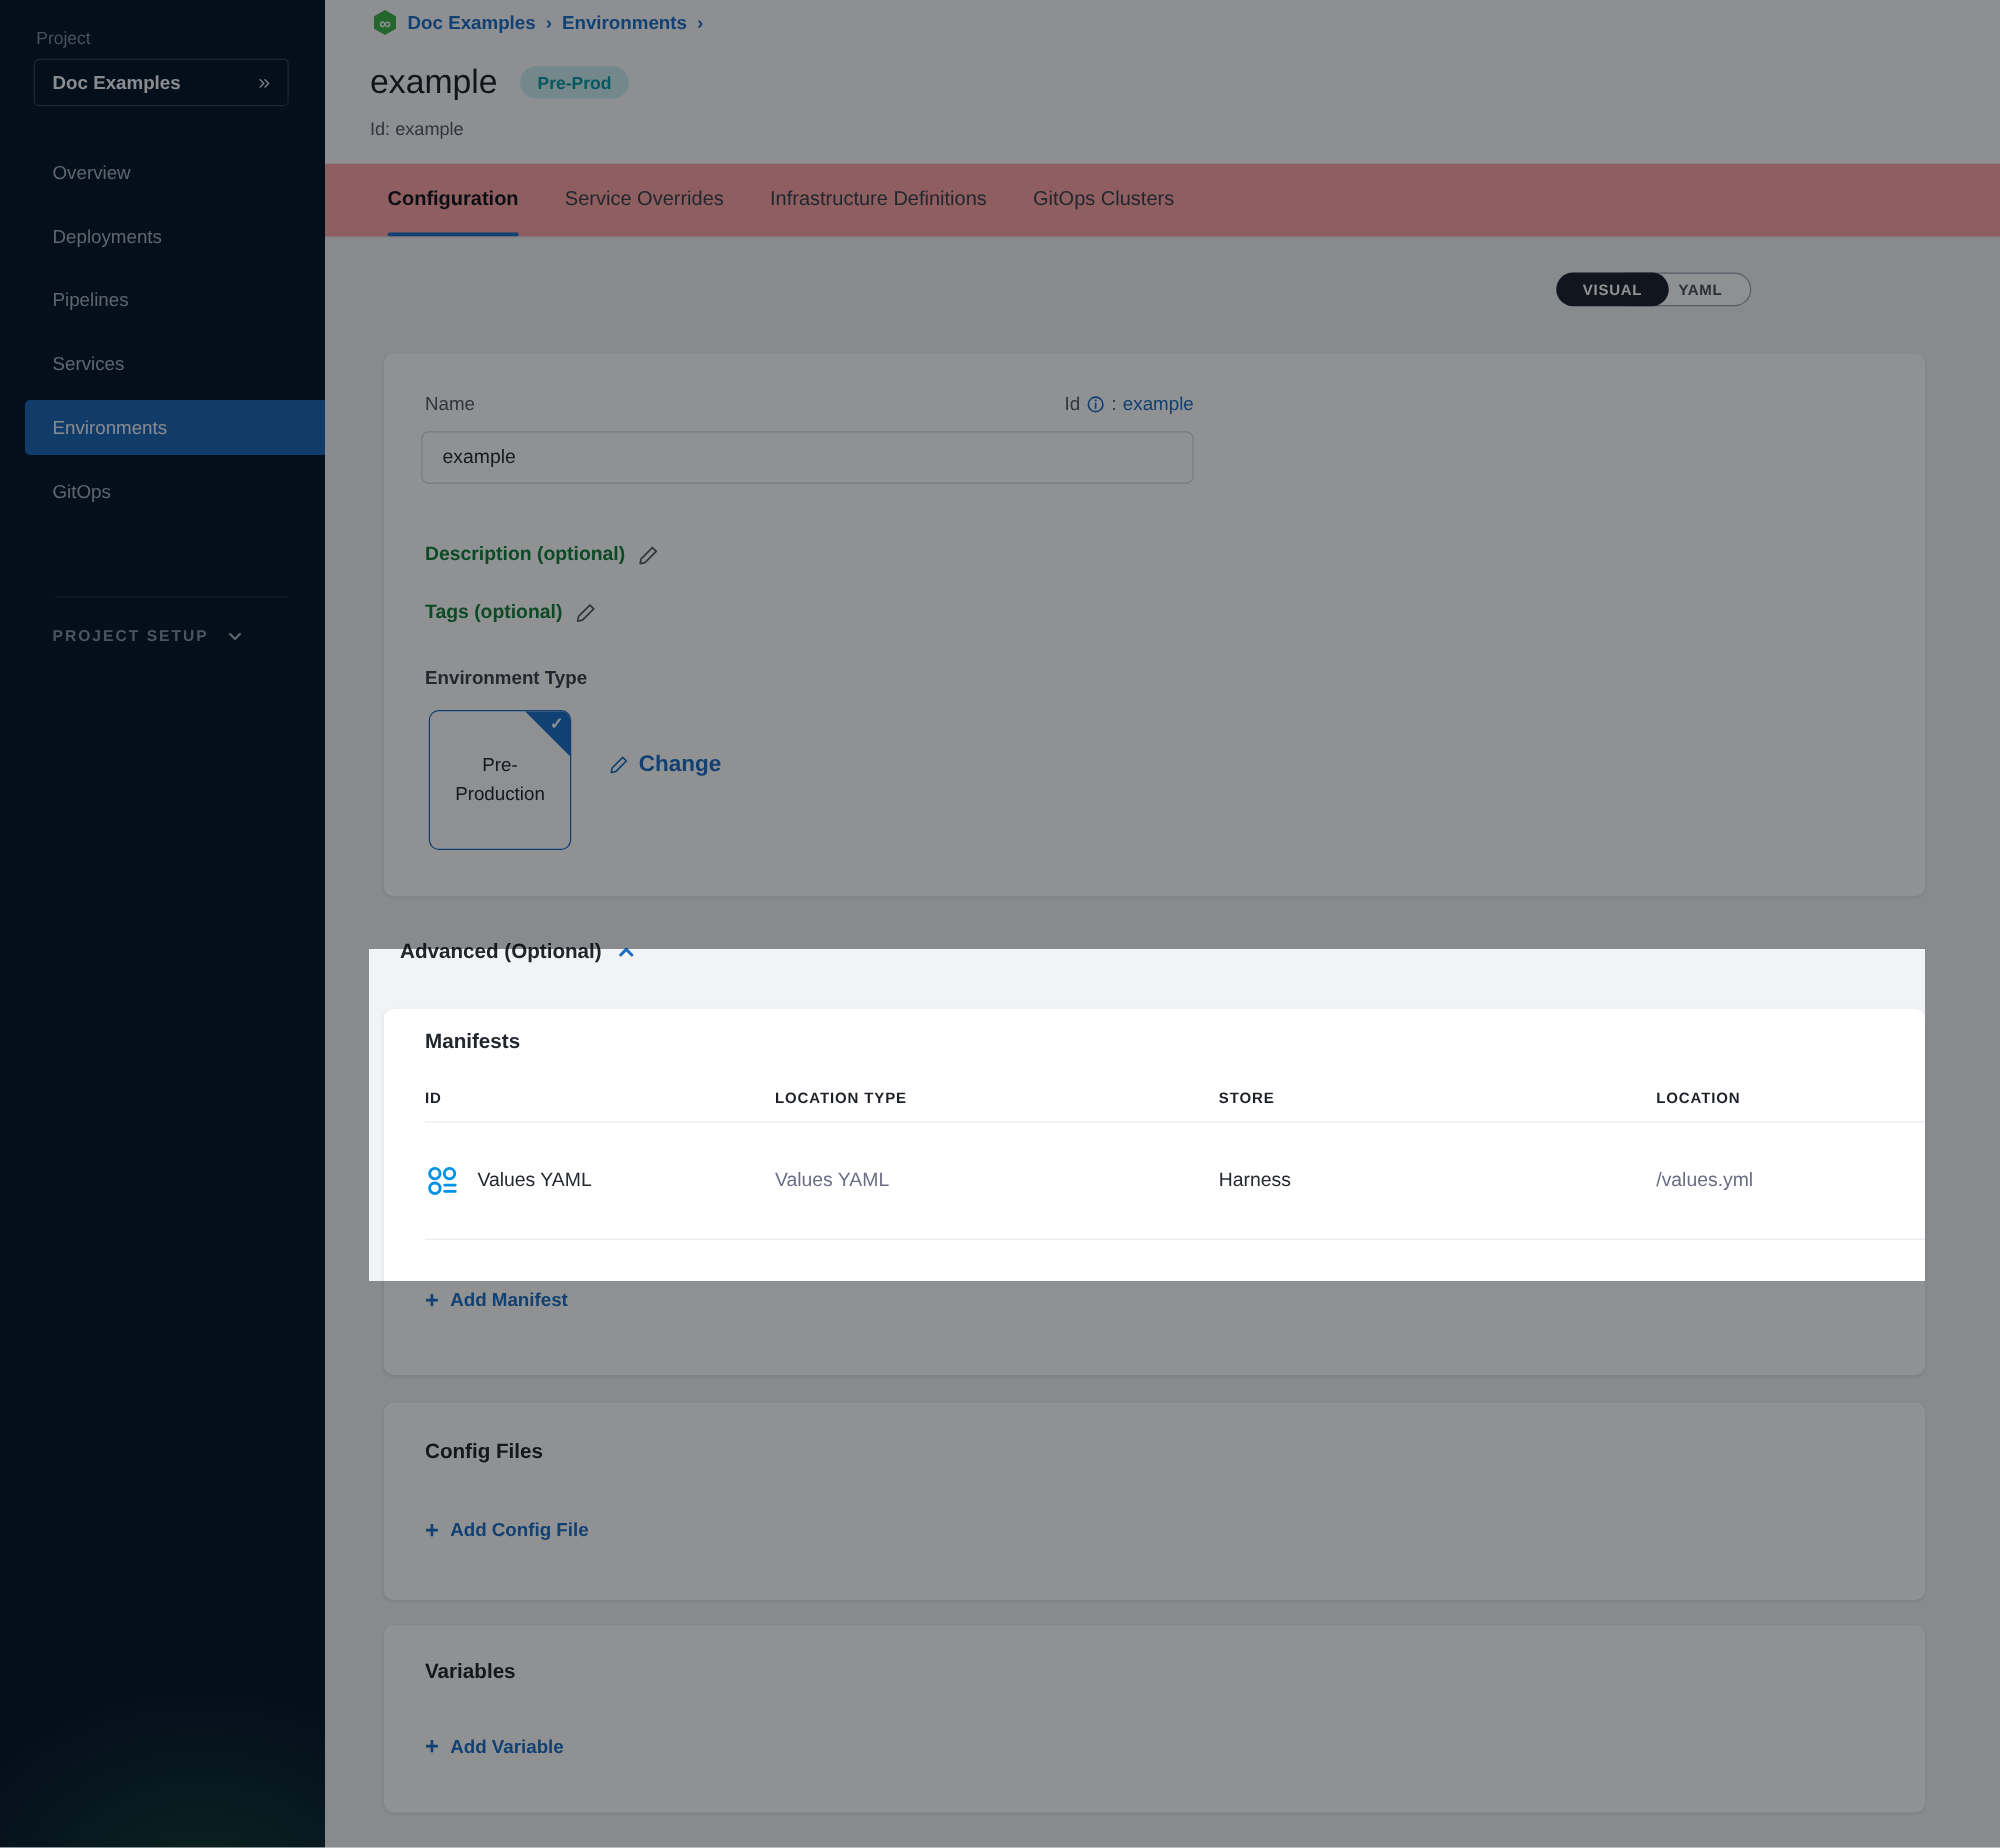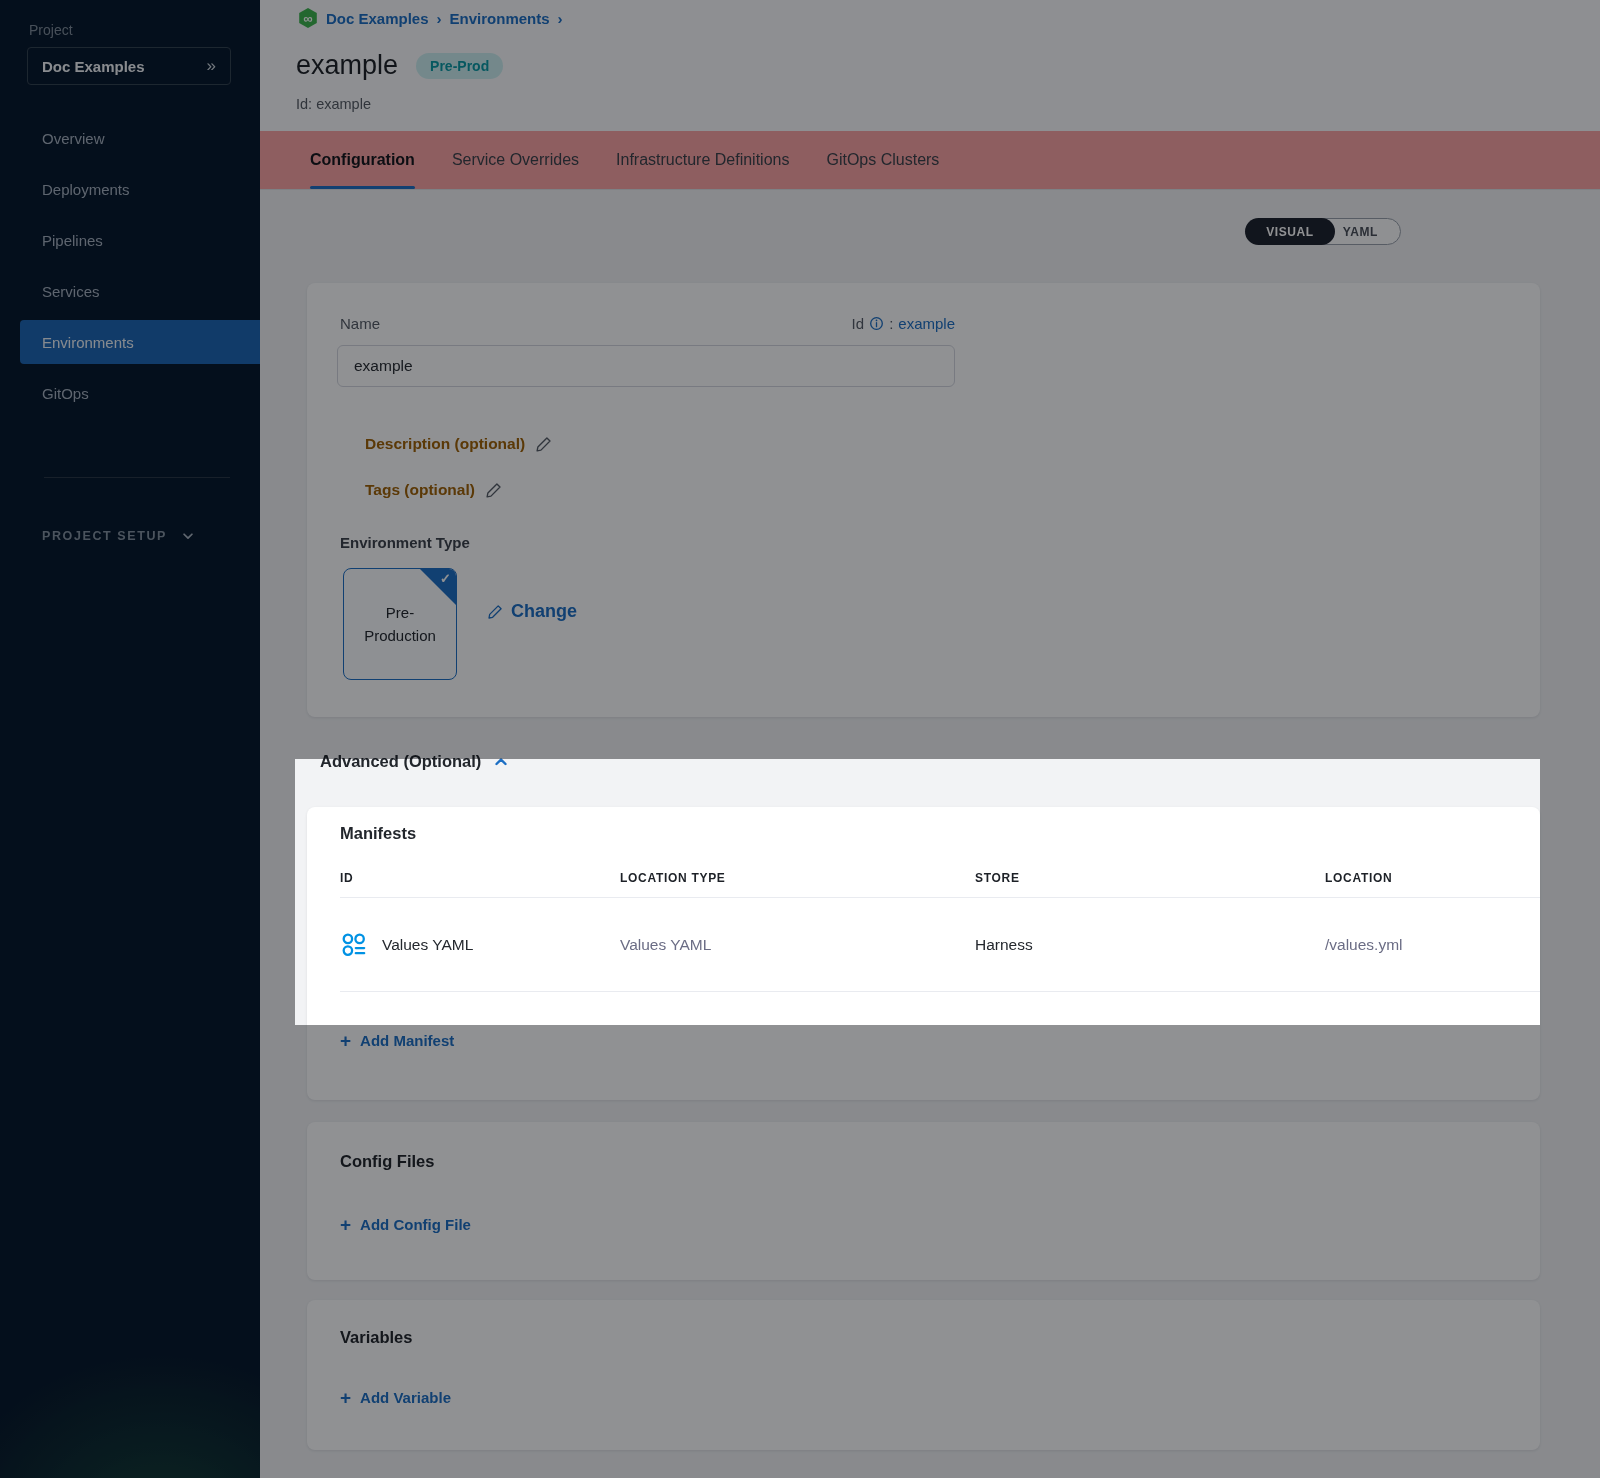--- a/index.html
+++ b/index.html
@@ -13,21 +13,21 @@
   .proj-label { position:absolute; left:29px; top:22px; font-size:14px; color:#7f8c99; }
   .proj-select { position:absolute; left:27px; top:47px; width:204px; height:38px; border:1px solid #33424f; border-radius:4px;
     display:flex; align-items:center; justify-content:space-between; padding:0 14px; cursor:pointer; }
   .proj-select .name { color:#f2f5f8; font-size:15px; font-weight:700; }
   .proj-select .dbl { color:#cdd5dd; font-size:17px; }
   .nav { position:absolute; left:0; top:109px; right:0; }
   .nav-item { height:44px; margin:7px 0 7px 20px; display:flex; align-items:center; padding-left:22px;
     color:#a6b1bf; font-size:15px; border-radius:4px 0 0 4px; cursor:pointer; }
   .nav-item.active { background:#1e66b4; color:#eef3f8; font-weight:500; }
   .sb-divider { position:absolute; left:44px; top:477px; width:186px; height:1px; background:#293744; }
-  .proj-setup { position:absolute; left:42px; top:502px; display:flex; align-items:flex-end; gap:14px; cursor:pointer;margin-top:27px; }
+  .proj-setup { position:absolute; left:42px; top:502px; display:flex; align-items:flex-end; gap:14px; cursor:pointer; }
   .proj-setup .label { color:#8592a0; font-size:12.5px; font-weight:700; letter-spacing:1.6px; }
   .proj-setup svg { stroke:#aab4c0; }
 
   
   .main { position:absolute; left:260px; top:0; right:0; height:1478px; }
   .page-header { position:absolute; top:0; left:0; right:0; height:131px; background:#fbfcfd; }
   .breadcrumb { position:absolute; left:38px; top:8px; display:flex; align-items:center; gap:8px; }
   .hex { width:20px; height:20px; background:#3eb44e; color:#ffffff; font-size:13px; font-weight:700;
     display:flex; align-items:center; justify-content:center;
     clip-path:polygon(50% 0%,94% 25%,94% 75%,50% 100%,6% 75%,6% 25%); }
@@ -58,21 +58,21 @@
     box-shadow:0 1px 3px rgba(35,40,50,.10); }
   .card1 { top:93px; height:434px; }
 
   .f-label { font-size:15px; color:#565c66; }
   .name-row { position:absolute; left:33px; top:32px; width:615px; display:flex; justify-content:space-between; align-items:center; }
   .id-chip { display:flex; align-items:center; gap:5px; font-size:15px; color:#565c66; }
   .id-chip .lnk { color:#1d6fc4; font-weight:500; cursor:pointer; }
   .name-input { position:absolute; left:30px; top:62px; width:618px; height:42px; border:1px solid #d4d7df; border-radius:6px;
     padding:0 16px; font-size:15.5px; color:#282c32; background:#ffffff; font-family:"Liberation Sans",sans-serif; }
   .opt-row { position:absolute; left:33px; display:flex; align-items:center; gap:10px; cursor:pointer; }
-  .opt-row .t { font-size:15.5px; font-weight:700; color:#a16207;margin-left:25px; }
+  .opt-row .t { font-size:15.5px; font-weight:700; color:#15803d; }
   .envtype-label { position:absolute; left:33px; top:251px; font-size:15px; font-weight:700; color:#3e434c; }
   .tile { position:absolute; left:36px; top:285px; width:114px; height:112px; background:#fbfdff; border:1.5px solid #1d6fc4;
     border-radius:8px; overflow:hidden; display:flex; align-items:center; justify-content:center; text-align:center; cursor:pointer; }
   .tile .tval { font-size:15px; color:#24282e; line-height:1.55; width:92px;text-align:center; }
   .tile .corner { position:absolute; top:0; right:0; width:0; height:0;
     border-top:36px solid #1d6fc4; border-left:36px solid transparent; }
   .tile .chk { position:absolute; top:2px; right:5px; color:#ffffff; font-size:13px; font-weight:700; }
   .change-link { position:absolute; left:180px; top:318px; display:flex; align-items:center; gap:8px; cursor:pointer; }
   .change-link .t { color:#1d6fc4; font-size:18px; font-weight:700; }
 

